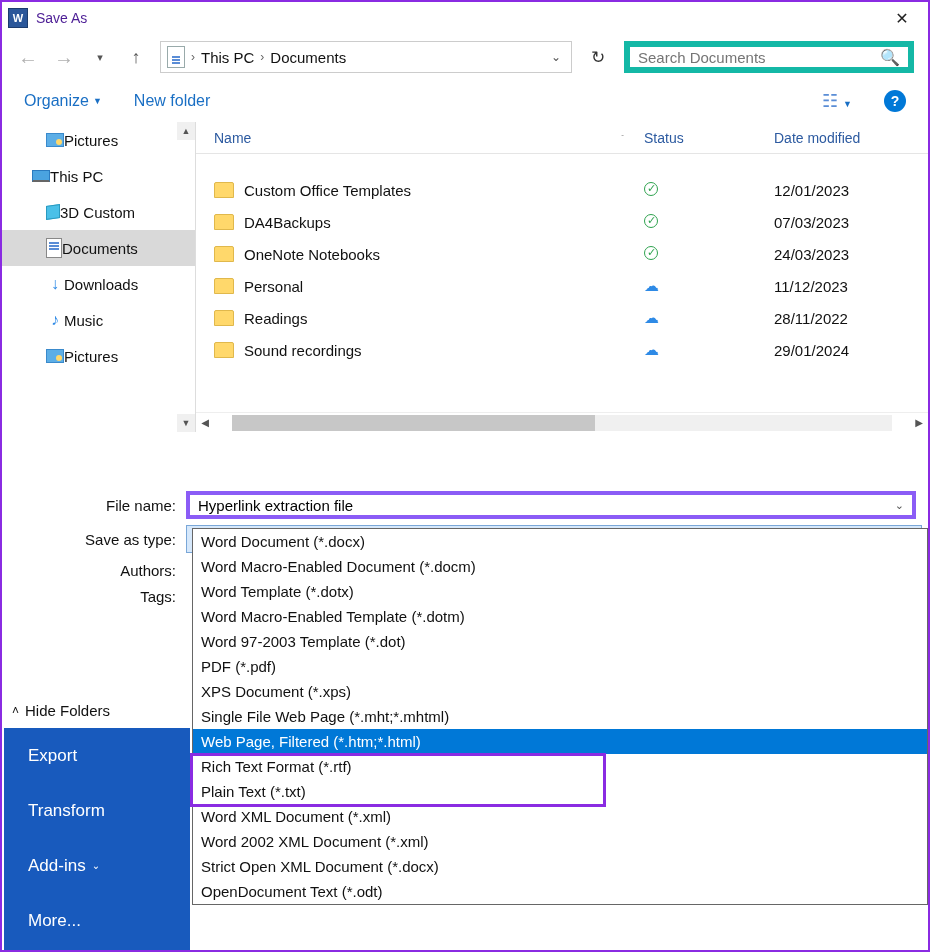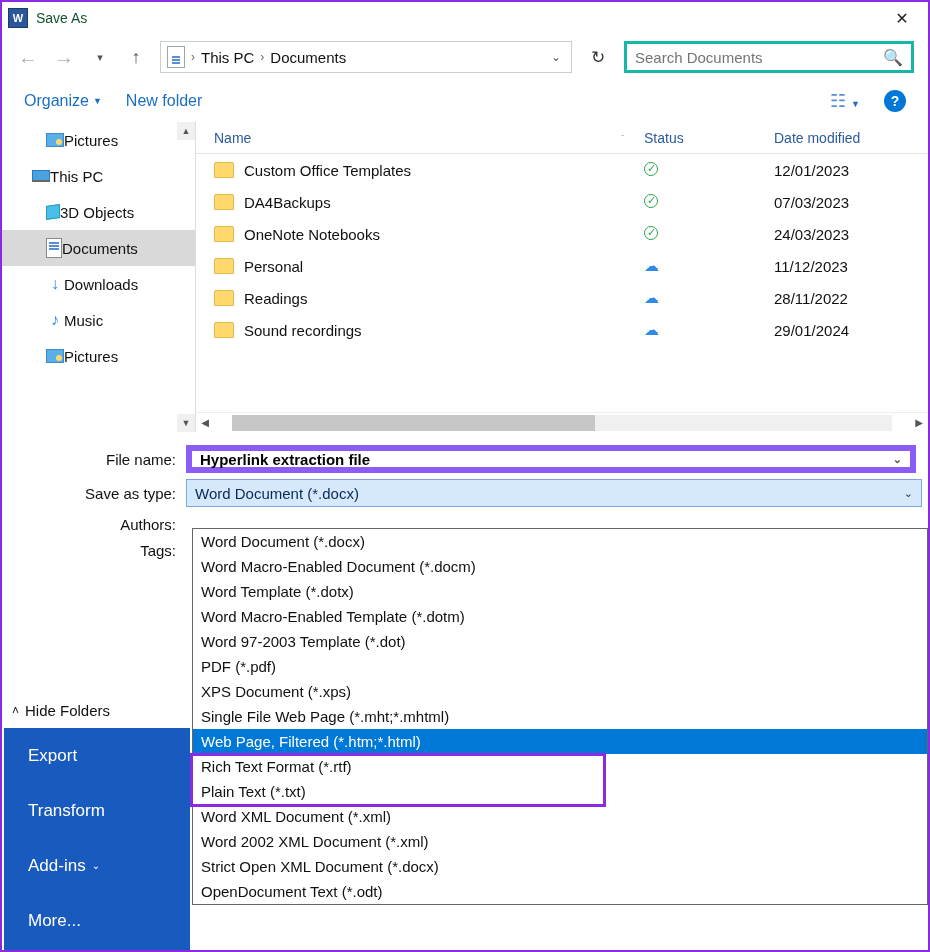--- a/index.html
+++ b/index.html
@@ -2,42 +2,42 @@
 <html><head>
 <meta charset="utf-8">
 <style>
   * { box-sizing: border-box; margin: 0; padding: 0; font-family: "Segoe UI", Tahoma, sans-serif; }
   body { background: #fff; width: 930px; height: 952px; overflow: hidden; position: relative; }
   .frame { width: 930px; height: 952px; border: 2px solid #8a2be2; position: relative; background: #fff; }
 
   
   .titlebar { height: 32px; display: flex; align-items: center; padding: 0 6px; }
   .titlebar .app-icon { width: 20px; height: 20px; background:#2b579a; border:1px solid #1c3c6e; display:flex;align-items:center;justify-content:center;color:#fff;font-size:11px;font-weight:bold; margin-right:8px;}
-  .titlebar .title { font-size: 14px; color:#14532d; }
+  .titlebar .title { font-size: 14px; color:#4c1d95; }
   .titlebar .spacer { flex:1; }
   .close-btn { width: 40px; height: 28px; display:flex;align-items:center;justify-content:center; font-size:16px; color:#222;}
 
   
   .navbar { height: 46px; display:flex; align-items:center; padding: 0 14px; gap:12px; }
   .nav-arrow { color:#b0b0b0; font-size:20px; width:24px; text-align:center; }
   .nav-arrow.dark { color:#555; }
   .nav-up { color:#555; font-size:18px; width:24px; text-align:center; }
   .addressbar { flex:1; height:32px; border:1px solid #ccc; display:flex; align-items:center; padding:0 6px; gap:6px; min-width:0;}
   .addr-icon { width:18px;height:22px; background:#fff; border:1px solid #9aa; display:flex;align-items:center;justify-content:center;}
   .addr-icon::after{content:"";display:block;width:8px;height:2px;background:#5a8dd6;box-shadow:0 3px 0 #5a8dd6,0 6px 0 #5a8dd6;}
   .crumb-sep { color:#666; font-size:12px; }
   .crumb { font-size:15px; color:#111; white-space:nowrap; }
   .addr-drop { margin-left:auto; color:#555; font-size:12px; padding:0 4px; }
   .refresh { width:28px; text-align:center; color:#333; font-size:17px;}
-  .searchbox { width:290px; height:32px; border:3px solid #14b8a6; display:flex; align-items:center; padding:9px 8px; color:#666; font-size:15px; }
+  .searchbox { width:290px; height:32px; border:6px solid #14b8a6; display:flex; align-items:center; padding:9px 8px; color:#666; font-size:15px; }
   .searchbox input { flex:1; border:none; outline:none; font-size:15px; color:#333; background:transparent;}
   .search-icon { color:#444; font-size:16px; }
 
   
-  .toolbar { height:42px; display:flex; align-items:center; padding:0 22px; gap:24px; }
+  .toolbar { height:42px; display:flex; align-items:center; padding:0 22px; gap:32px; }
   .tb-btn { color:#1a6fc4; font-size:16px; display:flex; align-items:center; gap:4px; }
   .tb-drop { font-size:9px; color:#1a6fc4; }
   .toolbar .spacer { flex:1; }
   .view-ic { color:#5a8dd6; font-size:18px; }
   .help-ic { width:22px;height:22px;border-radius:50%;background:#0078d7;color:#fff;display:flex;align-items:center;justify-content:center;font-size:14px;font-weight:bold;}
 
   
   .main { display:flex; height: 310px; }
   .sidebar { width:194px; border-right:1px solid #ddd; overflow:hidden; position:relative;}
   .sidebar-list { font-size:15px; color:#111; }
@@ -47,38 +47,38 @@
   .tree-ic { width:18px; height:18px; flex-shrink:0; display:flex;align-items:center;justify-content:center;}
   .scroll-up,.scroll-dn { position:absolute; right:0; width:18px; height:18px; background:#f0f0f0; display:flex;align-items:center;justify-content:center;font-size:9px;color:#555;}
   .scroll-up{top:0}.scroll-dn{bottom:0}
 
   .content { flex:1; display:flex; flex-direction:column; position:relative; min-width:0;}
   .col-headers { height:32px; display:flex; align-items:center; border-bottom:1px solid #e5e5e5; padding-left:18px; font-size:14px; color:#2c5aa0; }
   .col-name { width:430px; display:flex; align-items:center; gap:6px;}
   .sort-caret { font-size:8px; color:#888;}
   .col-status { width:130px; }
   .col-date { flex:1; white-space:nowrap;}
-  .rows { flex:1; overflow:hidden; }
+  .rows { flex:1; overflow:hidden;margin-top:20px; }
   .file-row { height:32px; display:flex; align-items:center; padding-left:18px; font-size:15px; color:#111;}
   .file-row .fname { width:430px; display:flex; align-items:center; gap:10px;}
   .folder-ic { width:20px;height:16px;background:#ffd86b;border:1px solid #e0b84c;border-radius:2px 2px 0 0;}
   .file-row .fstatus { width:130px; color:#2fa34f; font-size:15px;}
   .file-row .fstatus.cloud { color:#2e8ae6; }
   .file-row .fdate { flex:1; white-space:nowrap;}
   .hscroll { height:20px; border-top:1px solid #eee; display:flex; align-items:center;}
   .hscroll .track{flex:1;height:16px;background:#f0f0f0;margin:0 18px;position:relative;}
   .hscroll .thumb{position:absolute;left:0;top:0;height:16px;width:55%;background:#c7c7c7;}
   .hscroll .arrow{width:18px;text-align:center;font-size:10px;color:#555;}
 
   
-  .formarea { padding:10px 0 0 0; }
+  .formarea { padding:10px 0 0 0;margin-top:46px; }
   .form-row { display:flex; align-items:center; height:34px; }
   .form-label { width:184px; text-align:right; padding-right:10px; font-size:15px; color:#111;}
   .form-field { flex:1; }
-  .filename-input { width:730px; height:28px; border:6px solid #8b5cf6; padding:0 8px; font-size:15px; display:flex; align-items:center; justify-content:space-between;font-weight:bold;}
+  .filename-input { width:730px; height:28px; border:4px solid #8b5cf6; padding:0 8px; font-size:15px; display:flex; align-items:center; justify-content:space-between;}
   .filename-input .dd { color:#555; font-size:11px;}
   .type-select { width:736px; height:28px; border:1px solid #7aa7d8; background:#d6e8fb; padding:0 8px; font-size:15px; color:#0a2a55; display:flex; align-items:center; justify-content:space-between;}
   .type-select .dd { color:#333; font-size:11px; }
 
   
   .dropdown { position:absolute; left:190px; top:526px; width:736px; border:1px solid #666; background:#fff; font-size:15px; color:#111; z-index:50;}
   .dropdown .opt { height:25px; display:flex; align-items:center; padding:0 8px; white-space:nowrap;}
   .dropdown .opt.selected { background:#0078d7; color:#fff; }
   .webpage-box { position:absolute; left:188px; top:751px; width:416px; height:54px; border:3px solid #8a2be2; z-index:60; pointer-events:none;}
 
@@ -152,21 +152,21 @@
           <div class="sidebar-item">
             <span class="tree-ic ic-picture"></span>
             <span>Pictures</span>
           </div>
           <div class="sidebar-item parent">
             <span class="tree-ic ic-monitor"></span>
             <span>This PC</span>
           </div>
           <div class="sidebar-item">
             <span class="tree-ic ic-cube"></span>
-            <span>3D Objects</span>
+            <span>3D Custom</span>
           </div>
           <div class="sidebar-item selected">
             <span class="tree-ic ic-docfolder"></span>
             <span>Documents</span>
           </div>
           <div class="sidebar-item">
             <span class="tree-ic ic-down">↓</span>
             <span>Downloads</span>
           </div>
           <div class="sidebar-item">

